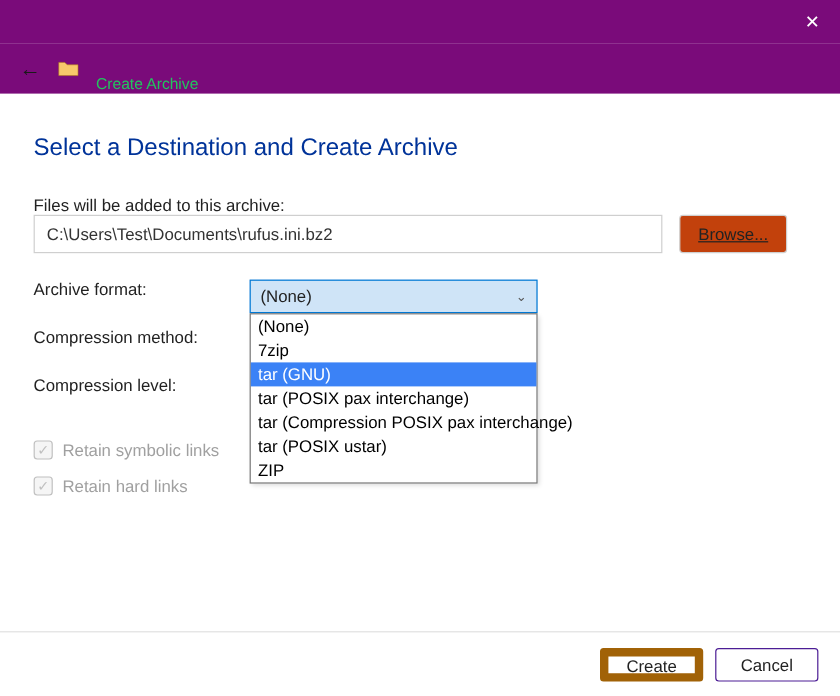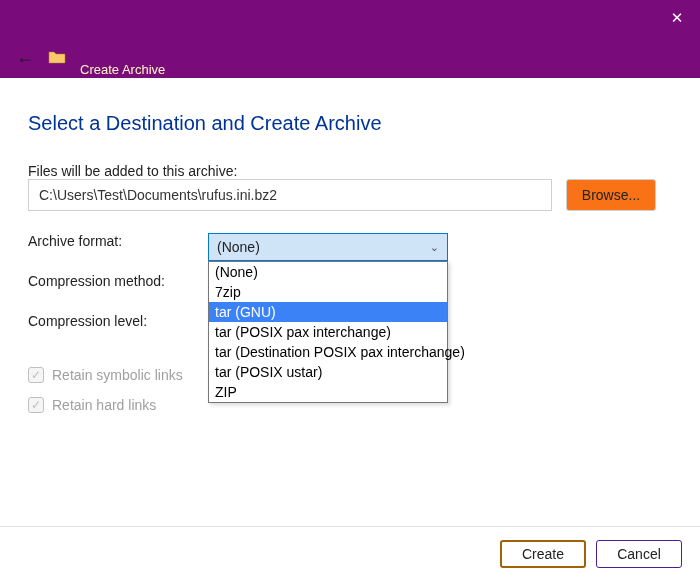--- a/index.html
+++ b/index.html
@@ -2,41 +2,41 @@
 <html><head>
   <meta charset="utf-8">
   <style>
     * { box-sizing: border-box; margin: 0; padding: 0; font-family: "Segoe UI", Tahoma, sans-serif; }
     body { width: 700px; height: 580px; background: #fff; overflow: hidden; }
     .titlebar { height: 36px; background: #7a0b7a; display: flex; align-items: center; justify-content: flex-end; }
     .titlebar .close { width: 46px; height: 36px; display: flex; align-items: center; justify-content: center; color: #fff; font-size: 15px; cursor: default; }
     .header { height: 42px; background: #7a0b7a; display: flex; align-items: center; padding-left: 16px; gap: 14px; color: #1a1a1a; }
     .back-arrow { color: #1a1a1a; font-size: 18px; }
     .folder-icon { width: 18px; height: 14px; display: inline-flex; align-items: center; justify-content: center; }
-    .header-title { font-size: 13px; color: #fef9c3; margin-top: 24px; }
+    .header-title { font-size: 13px; color: #22c55e; margin-top: 24px; }
     .content { padding: 34px 44px 0 28px; position: relative; }
     .page-title { color: #003399; font-size: 20px; font-weight: 400; margin-bottom: 28px; }
     .intro { font-size: 14px; color: #222; }
     .path-row { display: flex; gap: 14px; margin-bottom: 22px; justify-content: flex-end; }
     .path-input { flex: 1; height: 32px; border: 1px solid #cfcfcf; padding: 0 10px; font-size: 14px; color: #333; background: #fff; }
-    .browse-btn { width: 90px; height: 32px; border: 1px solid #cfcfcf; background: #f97316; font-size: 14px; color: #222; cursor: default; border-radius: 3px; }
+    .browse-btn { width: 90px; height: 32px; border: 1px solid #cfcfcf; background: #c2410c; font-size: 14px; color: #222; cursor: default; border-radius: 3px; text-decoration: underline; }
     .form-row { display: flex; align-items: flex-start; height: 40px; }
     .form-label { width: 180px; font-size: 14px; color: #222; }
     .select-wrap { position: relative; width: 240px; }
     .select-box { width: 240px; height: 28px; border: 1px solid #0078d4; background: #cfe4f7; display: flex; align-items: center; justify-content: space-between; padding: 0 8px; font-size: 14px; color: #222; }
     .select-box .chev { font-size: 11px; color: #555; }
     .dropdown { position: absolute; top: 28px; left: 0; width: 240px; border: 1px solid #767676; border-top: 1px solid #767676; background: #fff; z-index: 10; box-shadow: 2px 2px 4px rgba(0,0,0,0.15); }
     .dropdown-item { height: 20px; padding: 0 6px; font-size: 14px; color: #000; display: flex; align-items: center; white-space: nowrap; }
     .dropdown-item.highlight { background: #3b82f6; color: #fff; }
     .checkbox-row { display: flex; align-items: center; gap: 8px; margin-top: 14px; color: #a0a0a0; font-size: 14px; }
     .checkbox-row .cb { width: 16px; height: 16px; border: 1px solid #c0c0c0; border-radius: 3px; display: flex; align-items: center; justify-content: center; color: #c0c0c0; font-size: 12px; background: #f5f5f5; }
     .checkbox-row.second { margin-top: 14px; }
     .footer { position: absolute; bottom: 0; left: 0; right: 0; height: 54px; border-top: 1px solid #e0e0e0; display: flex; align-items: center; justify-content: flex-end; padding-right: 18px; gap: 10px; background: #fff; }
     .footer-btn { width: 86px; height: 28px; border: 1px solid #4c1d95; background: #fff; font-size: 14px; color: #222; border-radius: 3px; cursor: default; }
-    .footer-btn.primary { border: 2px solid #a16207; }
+    .footer-btn.primary { border: 7px solid #a16207; }
     .window { position: relative; width: 700px; height: 580px; }
   </style>
 </head>
 <body>
 
 <div class="window">
 
   <div class="titlebar">
     <div class="close">
       <span>✕</span>
@@ -67,21 +67,21 @@
       <div class="select-wrap">
         <div class="select-box">
           <span>(None)</span>
           <span class="chev">⌄</span>
         </div>
         <div class="dropdown" id="format-dropdown">
             <div class="dropdown-item">(None)</div>
             <div class="dropdown-item">7zip</div>
             <div class="dropdown-item highlight">tar (GNU)</div>
             <div class="dropdown-item">tar (POSIX pax interchange)</div>
-            <div class="dropdown-item">tar (Destination POSIX pax interchange)</div>
+            <div class="dropdown-item">tar (Compression POSIX pax interchange)</div>
             <div class="dropdown-item">tar (POSIX ustar)</div>
             <div class="dropdown-item">ZIP</div>
           </div>
       </div>
     </div>
 
     <div class="form-row">
       <div class="form-label">Compression method:</div>
     </div>
 

